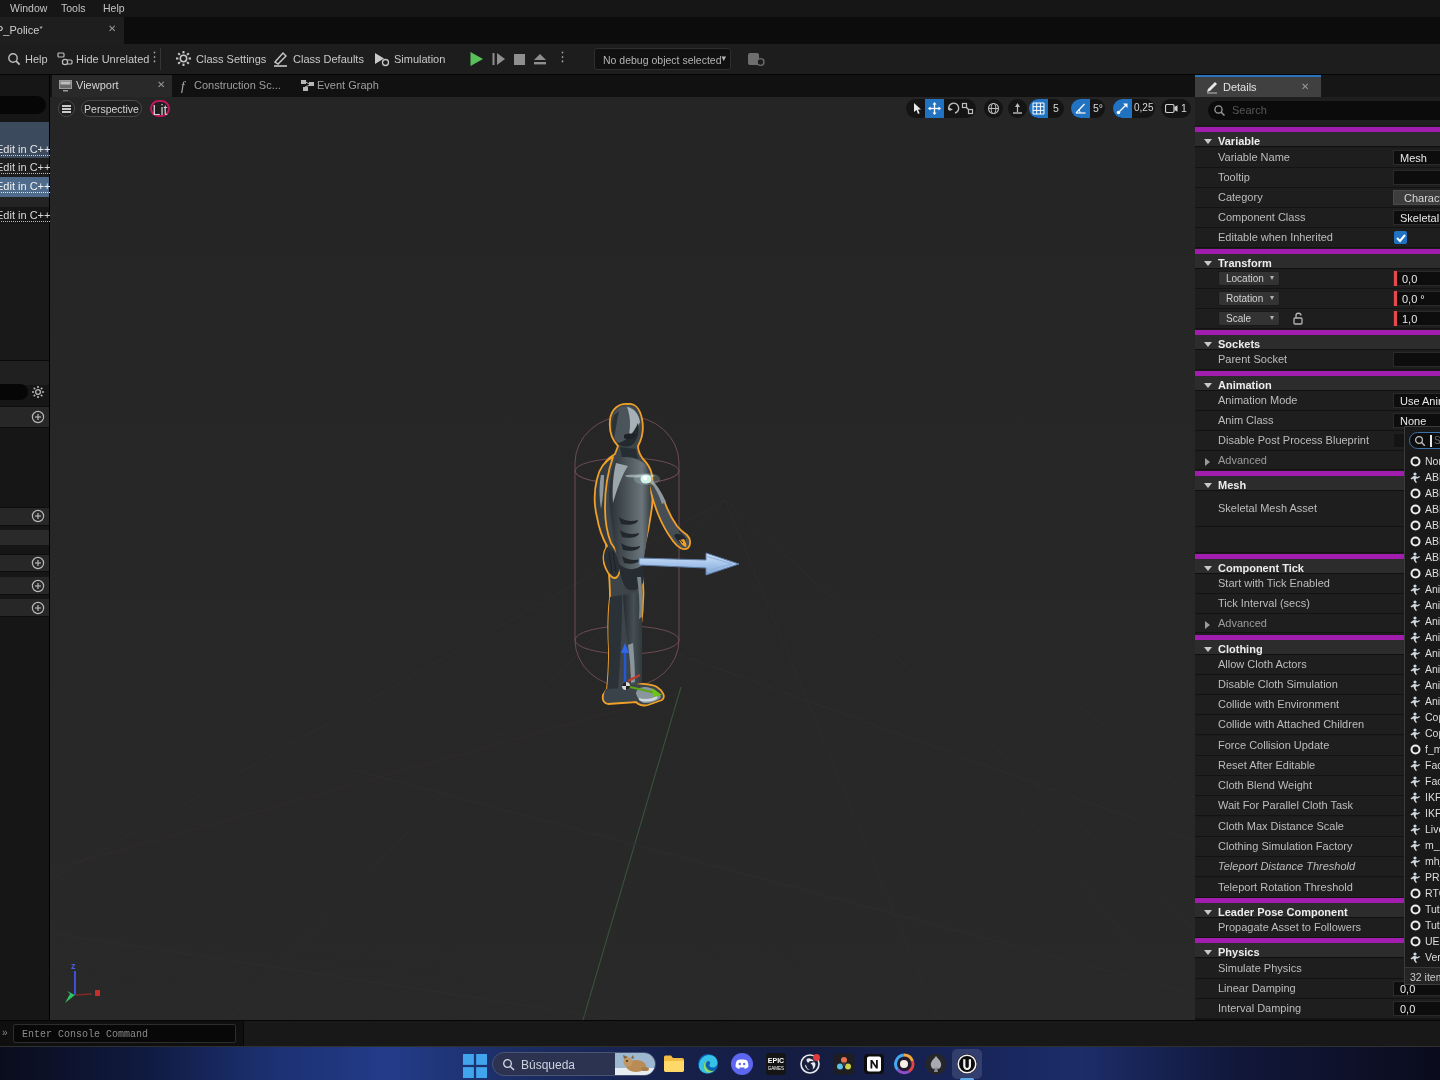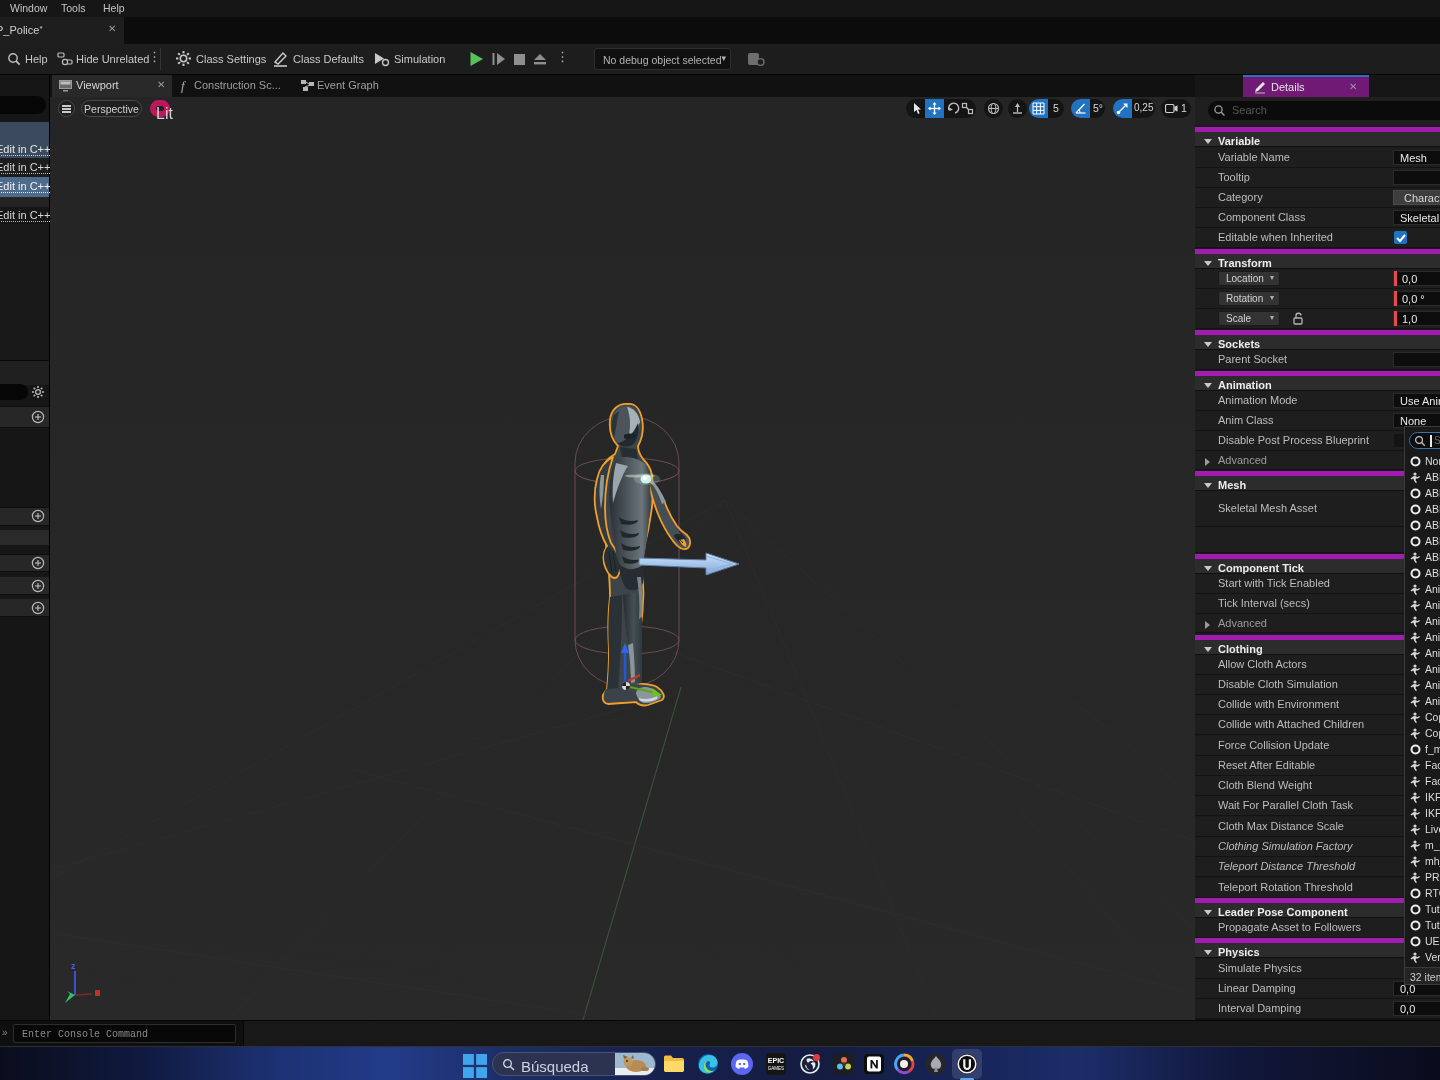--- a/index.html
+++ b/index.html
@@ -17,21 +17,21 @@
 .tbitem { position:absolute; top:9px; white-space:nowrap; }
 
 #leftstrip { left:0; top:75px; width:50px; height:945px; background:#161616; border-right:1px solid #000; }
 
 #centertabs { left:50px; top:75px; width:1145px; height:22px; background:#111111; color:#9f9f9f; font-size:11px; }
 #viewporttab { position:absolute; left:2px; top:0; width:120px; height:22px; background:#292929; color:#d6d6d6; }
 
 #viewport { left:50px; top:97px; width:1145px; height:923px; background:#262626; overflow:hidden; }
 
 #details { left:1195px; top:75px; width:245px; height:945px; background:#1b1b1b; overflow:hidden; }
-#dtab { position:absolute; left:0; top:0; width:126px; height:22px; background:#701a75; border-top:2px solid #2a72ba; color:#e3e3e3; font-size:11px;margin-left:48px; }
+#dtab { position:absolute; left:0; top:0; width:126px; height:22px; background:#404040; border-top:2px solid #2a72ba; color:#e3e3e3; font-size:11px; }
 .drow { position:absolute; left:0; width:245px; height:20px; background:#1e1e1e; border-bottom:1px solid #131313; }
 .dhead { position:absolute; left:0; width:245px; height:19px; background:#2c2c2c; border-top:5px solid #a21caf; border-bottom:1px solid #101010; color:#ececec; font-size:11px; font-weight:bold; }
 .dlabel { position:absolute; left:23px; top:3px; color:#bdbdbd; font-size:11px; white-space:nowrap; }
 .dval { position:absolute; left:198px; top:2px; height:15px; background:#0d0d0d; border:1px solid #2a2a2a; color:#e8e8e8; font-size:11px; white-space:nowrap; }
 .arrow-d { position:absolute; left:9px; top:6px; width:0; height:0; border-left:4px solid transparent; border-right:4px solid transparent; border-top:5px solid #c9c9c9; }
 .arrow-r { position:absolute; left:10px; top:4px; width:0; height:0; border-top:4px solid transparent; border-bottom:4px solid transparent; border-left:5px solid #9a9a9a; }
 
 #statusbar { left:0; top:1020px; width:1440px; height:26px; background:#151515; border-top:1px solid #060606; }
 
 #taskbar { left:0; top:1046px; width:1440px; height:34px; border-top:1px solid #2f2f2f;
@@ -372,21 +372,21 @@
     <rect x="45" y="893" width="5" height="6" fill="#c23028"></rect>
   </g>
 </svg>
 
 <div style="position:absolute;left:8px;top:3px;width:17px;height:17px;border-radius:9px;background:#1f1f1f;border:1px solid #4a4a4a;">
   <div style="position:absolute;left:3px;top:4px;width:9px;height:1.5px;background:#c9c9c9;"></div>
   <div style="position:absolute;left:3px;top:7px;width:9px;height:1.5px;background:#c9c9c9;"></div>
   <div style="position:absolute;left:3px;top:10px;width:9px;height:1.5px;background:#c9c9c9;"></div>
 </div>
 <div style="position:absolute;left:31px;top:3px;width:61px;height:17px;border-radius:9px;background:#1f1f1f;border:1px solid #4a4a4a;color:#d2d2d2;font-size:10.5px;line-height:16px;text-align:center;">Perspective</div>
-<div style="position:absolute;left:100px;top:3px;width:20px;height:17px;border-radius:9px;background:#1f1f1f;border:6px solid #be185d;color:#d2d2d2;font-size:16px;line-height:16px;text-align:center;">Lit</div>
+<div style="position:absolute;left:100px;top:3px;width:20px;height:17px;border-radius:9px;background:#1f1f1f;border:2px solid #be185d;color:#d2d2d2;font-size:14px;line-height:16px;text-align:center;">Lit</div>
 
 <div id="vptools" style="position:absolute;left:850px;top:2px;height:19px;">
 
   <div style="position:absolute;left:6px;top:0;width:70px;height:19px;background:#141414;border-radius:10px;"></div>
   <svg style="position:absolute;left:11px;top:3px;" width="13" height="13" viewBox="0 0 13 13">
     <path d="M3 1 L3 10 L5.5 8 L7 12 L8.6 11.2 L7 7.5 L10 7.5 Z" fill="#e8e8e8"></path>
   </svg>
   <div style="position:absolute;left:25px;top:0;width:19px;height:19px;background:#2173c2;"></div>
   <svg style="position:absolute;left:28px;top:3px;" width="13" height="13" viewBox="0 0 13 13">
     <g stroke="#fff" stroke-width="1.3">
@@ -641,21 +641,21 @@
       </div>
   <div class="drow" style="top:701px;height:20px;">
         <span class="dlabel" style="left:23px;top:3px;">Cloth Blend Weight</span>
       </div>
   <div class="drow" style="top:721px;height:20px;">
         <span class="dlabel" style="left:23px;top:3px;">Wait For Parallel Cloth Task</span>
       </div>
   <div class="drow" style="top:742px;height:20px;">
         <span class="dlabel" style="left:23px;top:3px;">Cloth Max Distance Scale</span>
       </div>
-  <div class="drow" style="top:762px;height:20px;font-style:italic;">
+  <div class="drow" style="top:762px;height:20px;">
         <span class="dlabel" style="left:23px;top:3px;">Clothing Simulation Factory</span>
       </div>
   <div class="drow" style="top:782px;height:20px;font-style:italic;">
         <span class="dlabel" style="left:23px;top:3px;">Teleport Distance Threshold</span>
       </div>
   <div class="drow" style="top:803px;height:20px;">
         <span class="dlabel" style="left:23px;top:3px;">Teleport Rotation Threshold</span>
       </div>
   <div class="dhead" style="top:823px;height:20px;">
         <span class="arrow-d" style="top:7px;"></span>
@@ -704,21 +704,21 @@
       <rect x="10.4" y="0" width="8.6" height="8.6" fill="#41a5ee"></rect>
     <rect x="0" y="10.4" width="8.6" height="8.6" fill="#41a5ee"></rect>
       <rect x="10.4" y="10.4" width="8.6" height="8.6" fill="#41a5ee"></rect>
   </svg>
 
   <div style="position:absolute;left:492px;top:5px;width:164px;height:24px;border-radius:12px;background:#2b3350;border:1px solid #4a5372;overflow:hidden;">
     <svg style="position:absolute;left:9px;top:5px;" width="13" height="13" viewBox="0 0 13 13">
       <circle cx="5.5" cy="5.5" r="3.8" fill="none" stroke="#d7dbe6" stroke-width="1.3"></circle>
       <line x1="8.4" y1="8.4" x2="12" y2="12" stroke="#d7dbe6" stroke-width="1.4"></line>
     </svg>
-    <span style="position:absolute;left:28px;top:5px;color:#cdd2de;font-size:15px;">Búsqueda</span>
+    <span style="position:absolute;left:28px;top:5px;color:#cdd2de;font-size:12px;">Búsqueda</span>
 
     <svg style="position:absolute;right:0;top:0;" width="40" height="24" viewBox="0 0 40 24">
       <rect x="0" y="0" width="40" height="24" fill="#9db8cf"></rect>
       <rect x="0" y="15" width="40" height="9" fill="#e8edf2"></rect>
       <ellipse cx="21" cy="13" rx="10" ry="6" fill="#b98c55"></ellipse>
       <circle cx="13" cy="9" r="4.5" fill="#c29760"></circle>
       <path d="M9 6 L8 2 L13 4 Z" fill="#8a6336"></path>
         <path d="M16 5 L18 2 L19 6 Z" fill="#8a6336"></path>
       <circle cx="12" cy="8" r="0.9" fill="#2e2217"></circle>
       <ellipse cx="30" cy="16" rx="4" ry="2" fill="#a87d48"></ellipse>

